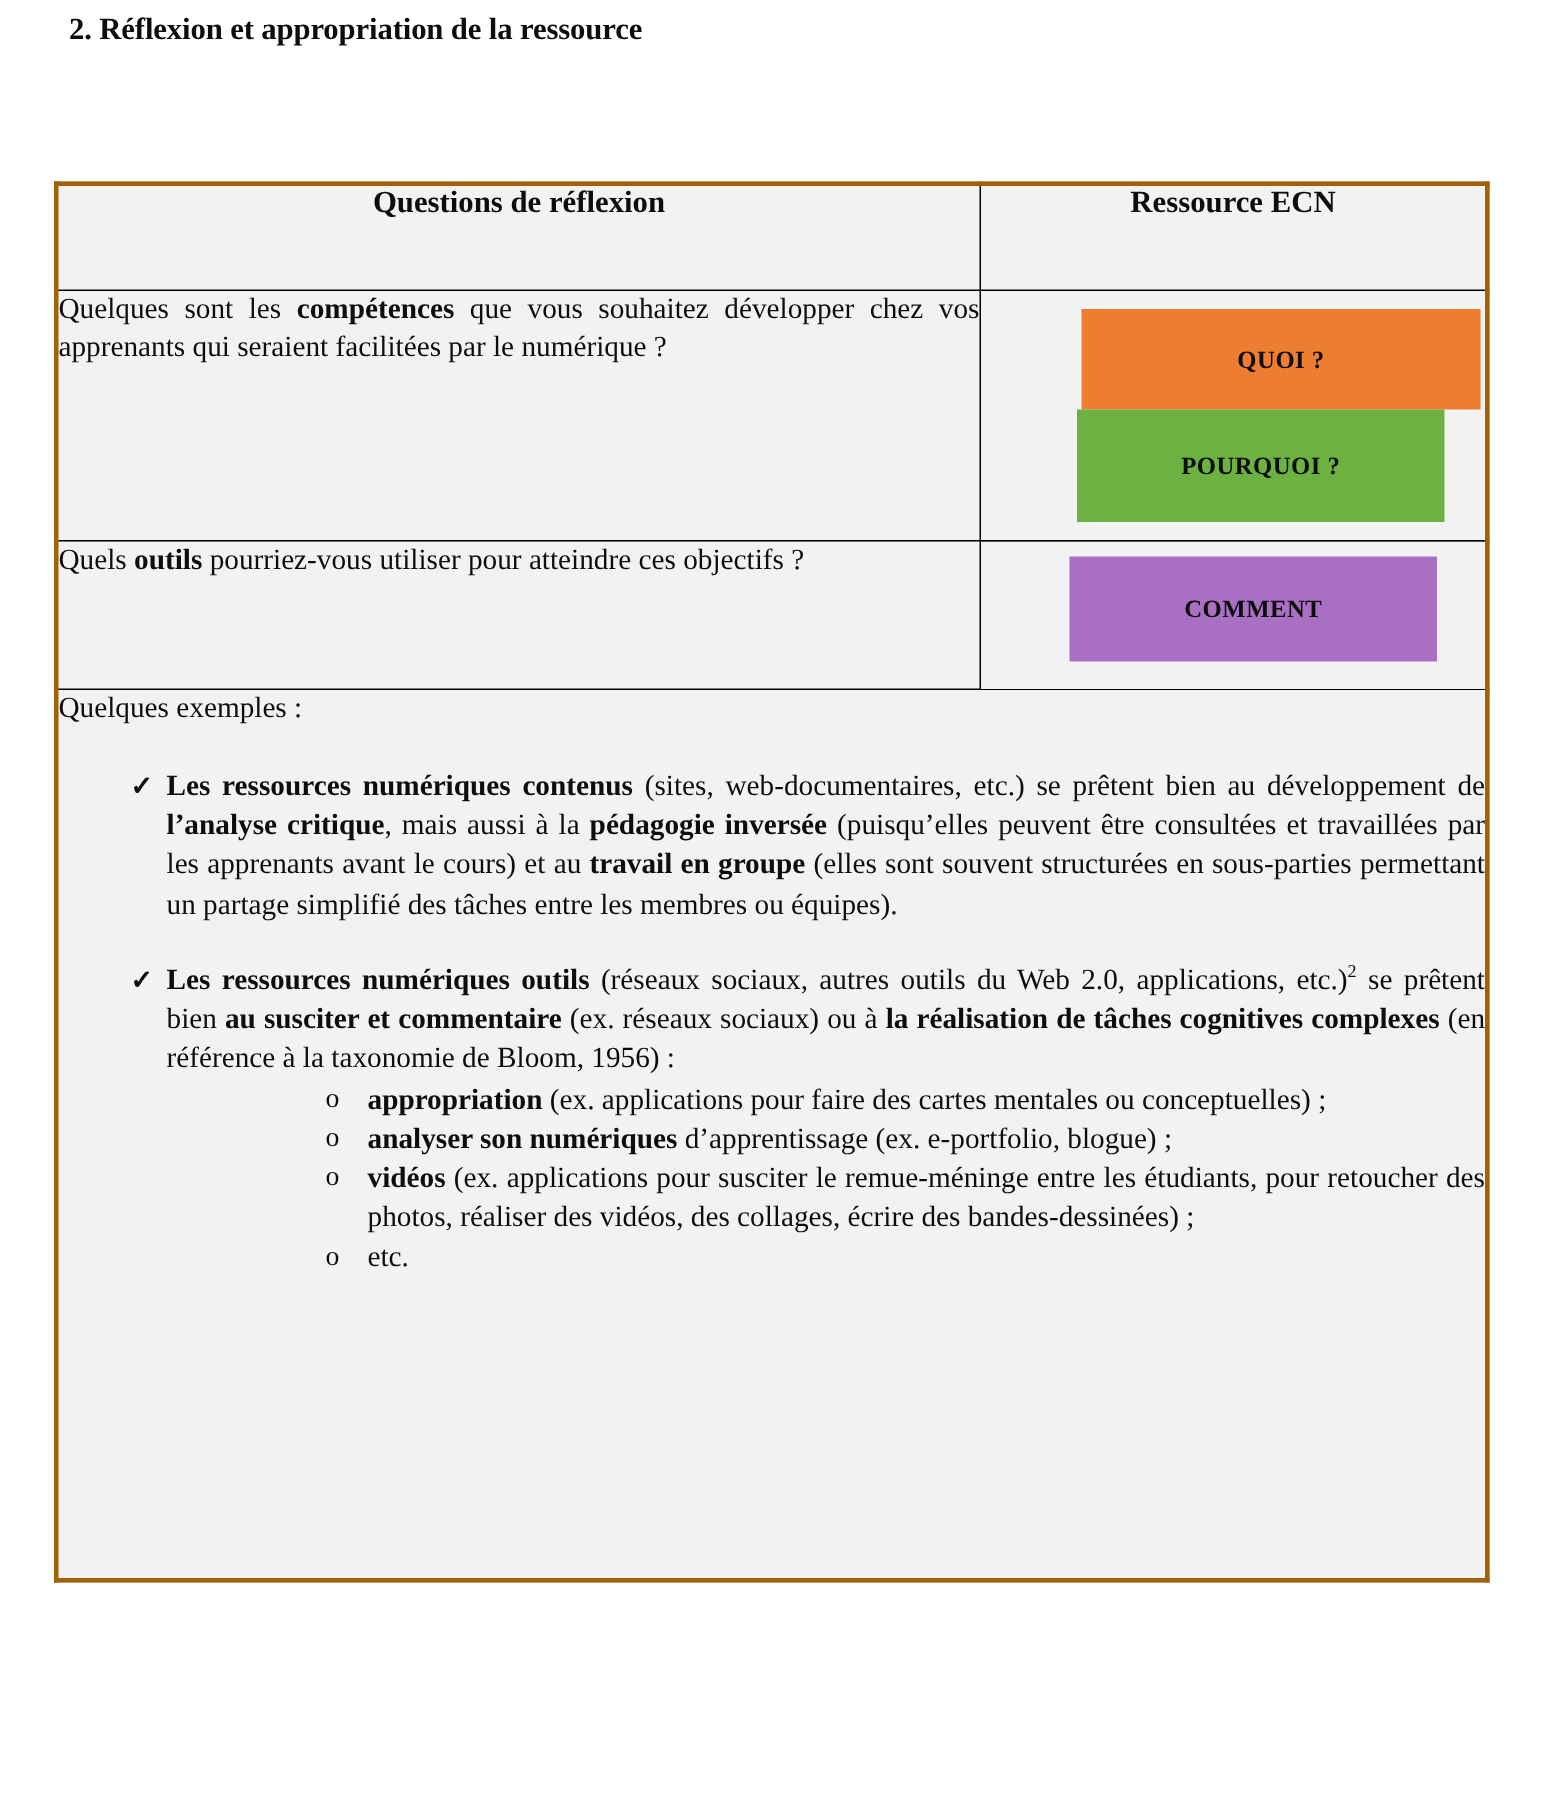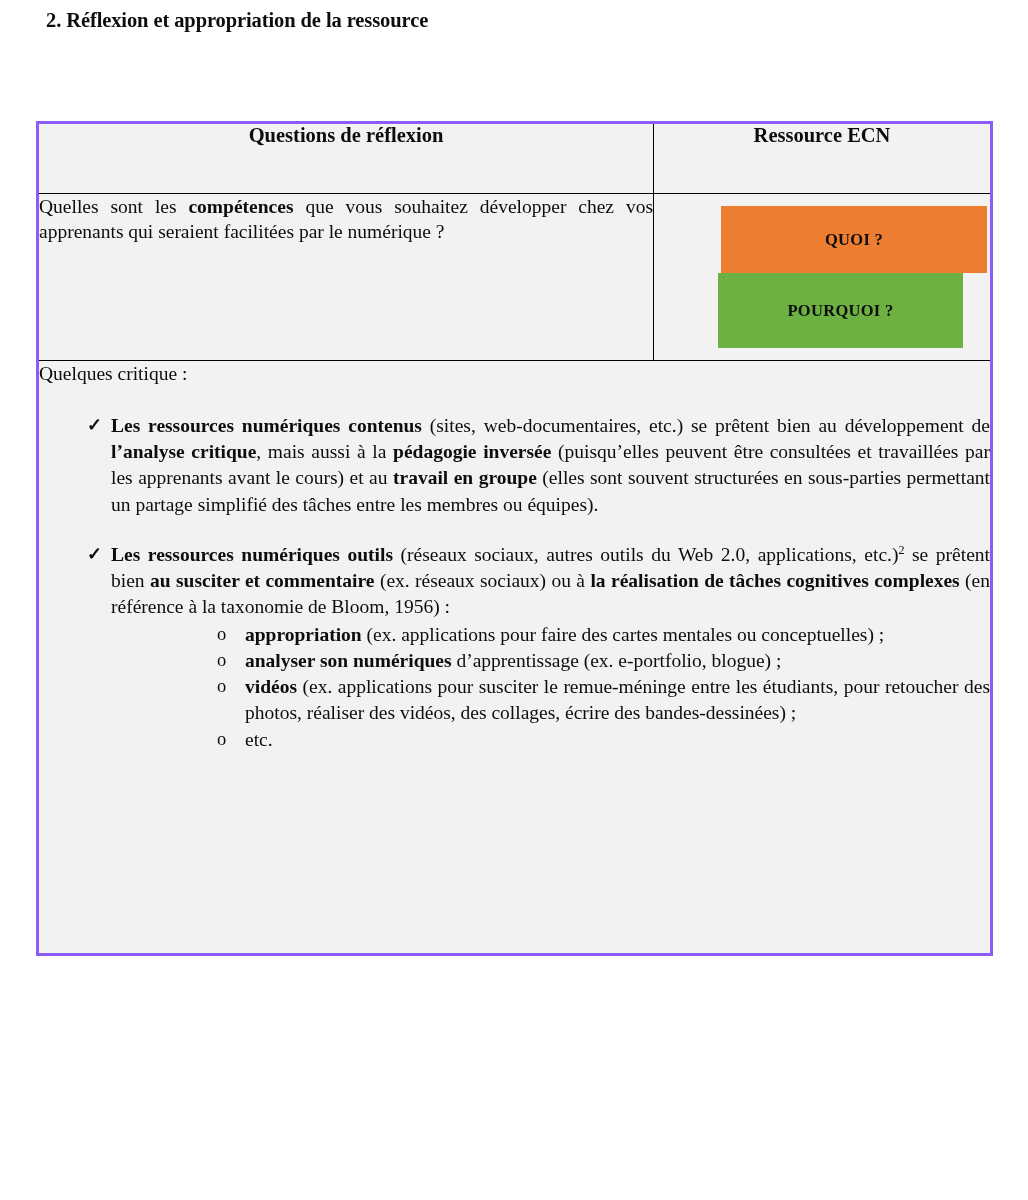--- a/index.html
+++ b/index.html
@@ -48,21 +48,21 @@
   }
 
   
   .reflect-table {
     position: absolute;
     left: 36px;
     top: 121px;
     width: 954px;
     border-collapse: collapse;
     table-layout: fixed;
-    border: 3px solid #8b5cf6;
+    border: 3px solid #a16207;
     background: #a3a3a3;
   }
   .reflect-table td, .reflect-table th {
     border: 1.6px solid #000000;
     background: #f2f2f2;
     vertical-align: top;
     padding: 0;
   }
   .col-q { width: 616px; }
   .col-r { width: 338px; }
@@ -193,34 +193,42 @@
         <col class="col-r">
       </colgroup>
     <tbody>
       <tr>
         <th class="hdr-cell col-q">Questions de réflexion</th>
         <th class="hdr-cell col-r">Ressource ECN</th>
       </tr>
 
       <tr class="row1">
         <td class="q-cell">
-          <span>Quelles sont les </span><b>compétences</b><span> que vous souhaitez développer chez vos apprenants qui seraient facilitées par le numérique ?</span>
+          <span>Quelques sont les </span><b>compétences</b><span> que vous souhaitez développer chez vos apprenants qui seraient facilitées par le numérique ?</span>
         </td>
         <td class="r-cell">
           <div class="badge badge-quoi" style="background:#ED7D31;">QUOI ?</div>
           <div class="badge badge-pourquoi-1" style="background:#6CB142;">POURQUOI ?</div>
         </td>
       </tr>
 
 
+      <tr class="row3">
+        <td class="q-cell">
+          <span>Quels </span><b>outils</b><span> pourriez-vous utiliser pour atteindre ces objectifs ?</span>
+        </td>
+        <td class="r-cell">
+          <div class="badge badge-comment" style="background:#A96FC2;">COMMENT</div>
+        </td>
+      </tr>
 
       <tr>
         <td class="examples-cell" colspan="2">
 
-          <p class="ex-lead">Quelques critique :</p>
+          <p class="ex-lead">Quelques exemples :</p>
 
           <ul class="check-list">
 
             <li>
               <span class="check-mark">✓</span>
               <span><b class="bold">Les ressources numériques contenus</b> (sites, web-documentaires, etc.) se prêtent bien au développement de <b class="bold">l’analyse critique</b>, mais aussi à la <b class="bold">pédagogie inversée</b> (puisqu’elles peuvent être consultées et travaillées par les apprenants avant le cours) et au <b class="bold">travail en groupe</b> (elles sont souvent structurées en sous-parties permettant un partage simplifié des tâches entre les membres ou équipes).</span>
             </li>
 
             <li>
               <span class="check-mark">✓</span>

